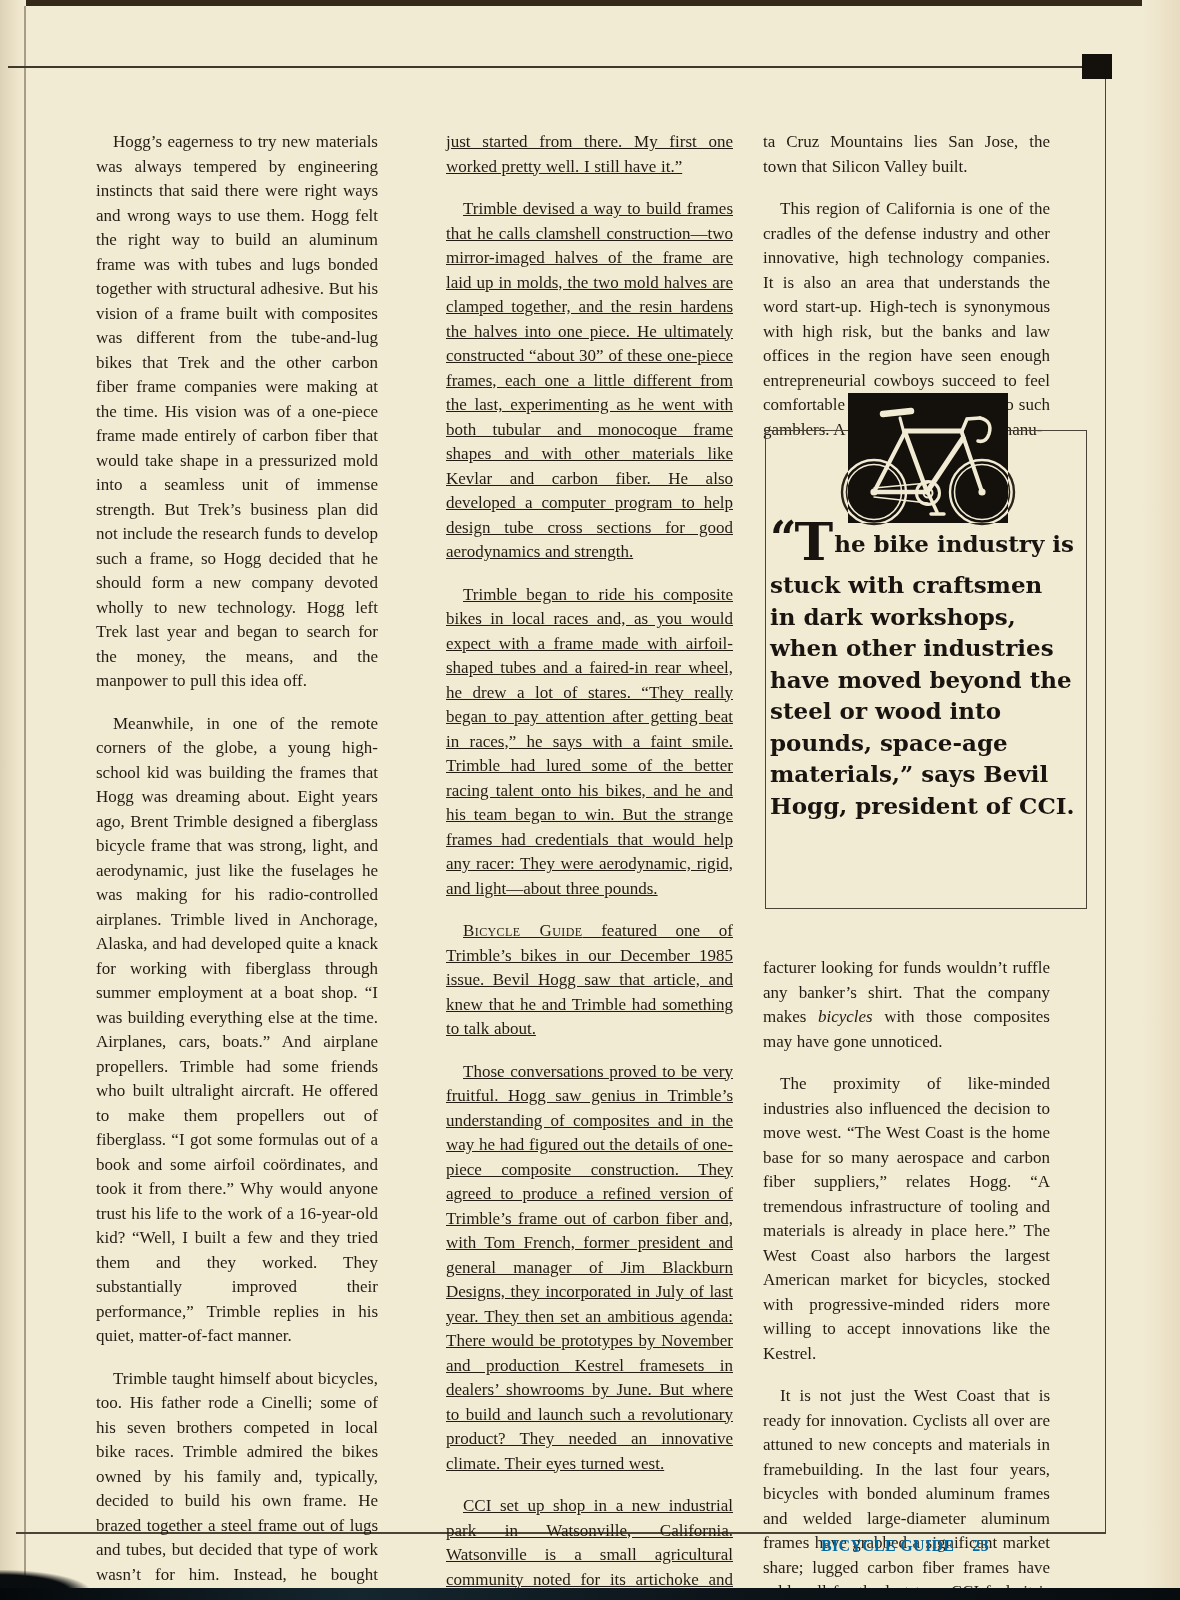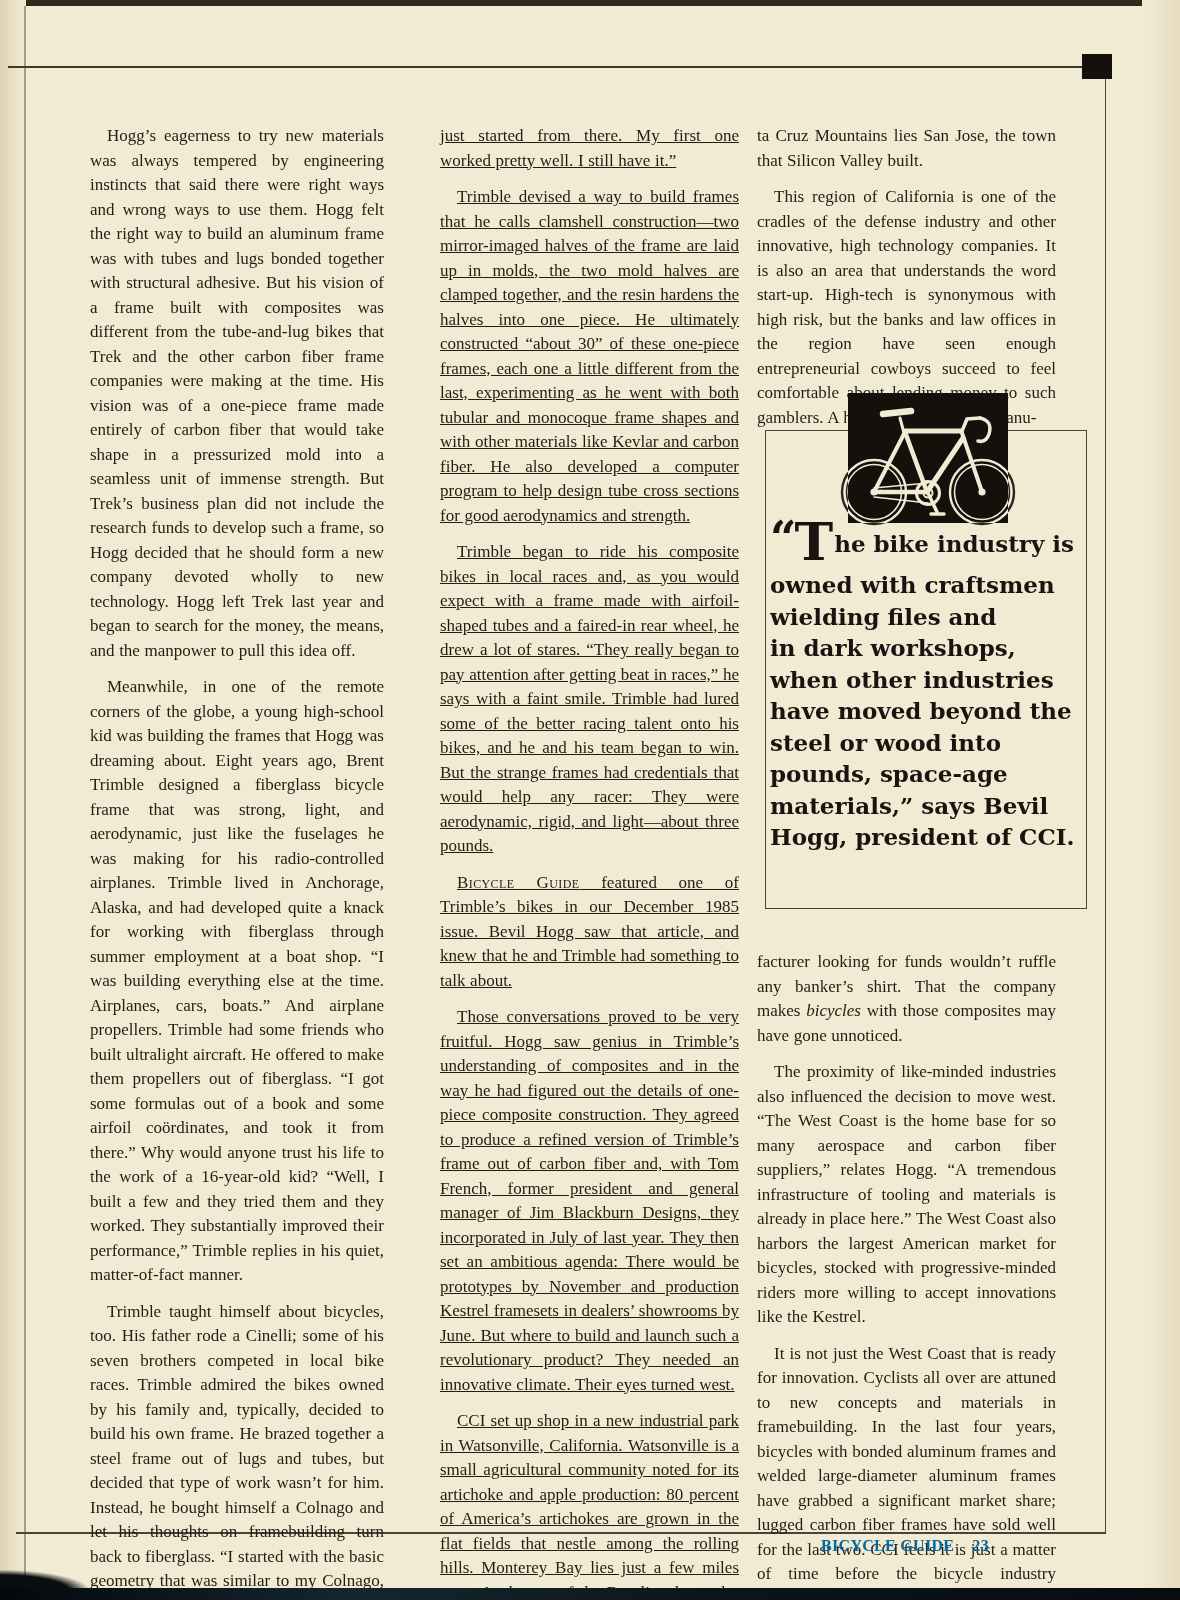--- a/index.html
+++ b/index.html
@@ -23,21 +23,21 @@
   .rule-top{position:absolute;left:8px;top:66px;width:1076px;height:2px;background:#3f382c;}
   .corner-square{position:absolute;left:1082px;top:54px;width:30px;height:25px;background:#14100b;}
   .rule-right{position:absolute;left:1105px;top:79px;width:1px;height:1454px;background:#4b4335;}
   .rule-bottom{position:absolute;left:16px;top:1532px;width:1090px;height:2px;background:#4b4335;}
   
   .col{
     position:absolute;top:112px;
     font-size:17px;line-height:24.5px;color:#241c13;
     text-align:justify;hyphens:auto;-webkit-hyphens:auto;word-spacing:.02em;
   }
-  .col p{margin:12px;text-indent:17px;}
+  .col p{margin:18px;text-indent:17px;}
   .col p.noind{text-indent:0;}
   #column-1{left:78px;width:318px;}
   #column-2{left:428px;width:323px;text-decoration:underline;}
   #column-3-top{left:745px;width:323px;}
   #column-3-bottom{left:745px;width:323px;top:938px;}
   .sc{font-variant:small-caps;letter-spacing:.4px;}
   .it{font-style:italic;}
   
   .pullquote-box{position:absolute;left:765px;top:430px;width:320px;height:477px;
     border:1px solid #4b4335;background:transparent;}
@@ -137,22 +137,21 @@
   <g mask="url(#outbox)" style="color:#2a241a">
       <use href="#bike"></use>
     </g>
 </svg>
 
 <div class="pq-text">
   <div class="pq-first">
     <span class="pq-quote">“</span><span class="pq-cap">T</span><span class="pq-rest">he bike industry is</span>
   </div>
   <div id="pq-lines">
-      <div class="pq-line">owned with craftsmen</div>
-      <div class="pq-line">wielding files and</div>
+      <div class="pq-line">stuck with craftsmen</div>
       <div class="pq-line">in dark workshops,</div>
       <div class="pq-line">when other industries</div>
       <div class="pq-line">have moved beyond the</div>
       <div class="pq-line">steel or wood into</div>
       <div class="pq-line">pounds, space-age</div>
       <div class="pq-line">materials,” says Bevil</div>
       <div class="pq-line">Hogg, president of CCI.</div>
     </div>
 </div>
 

